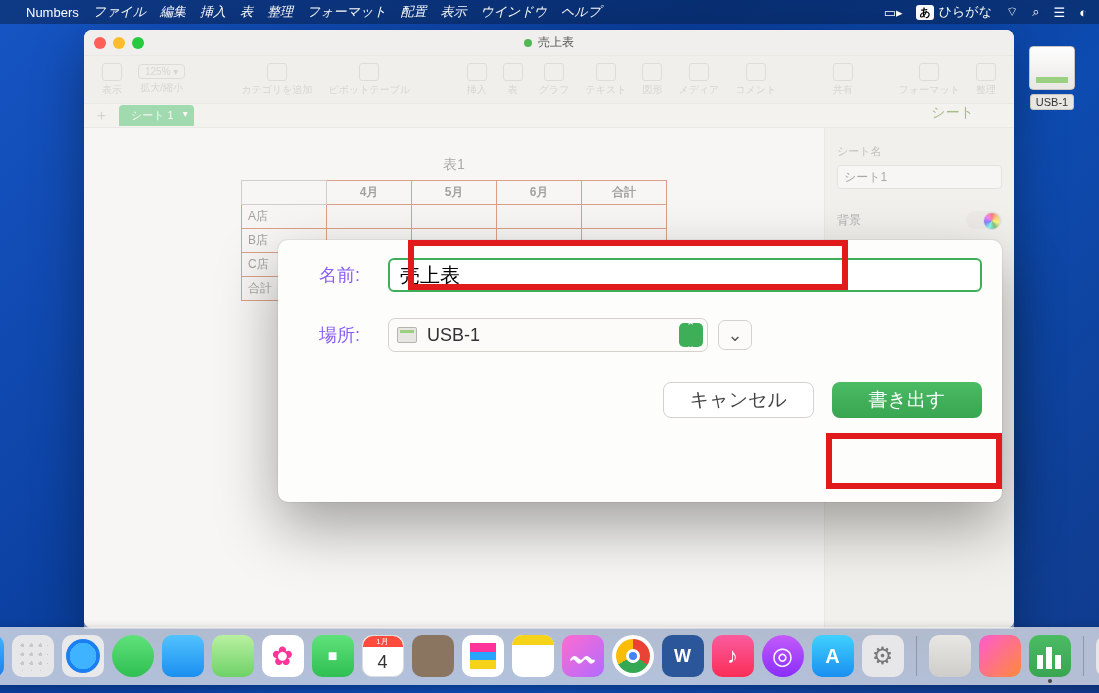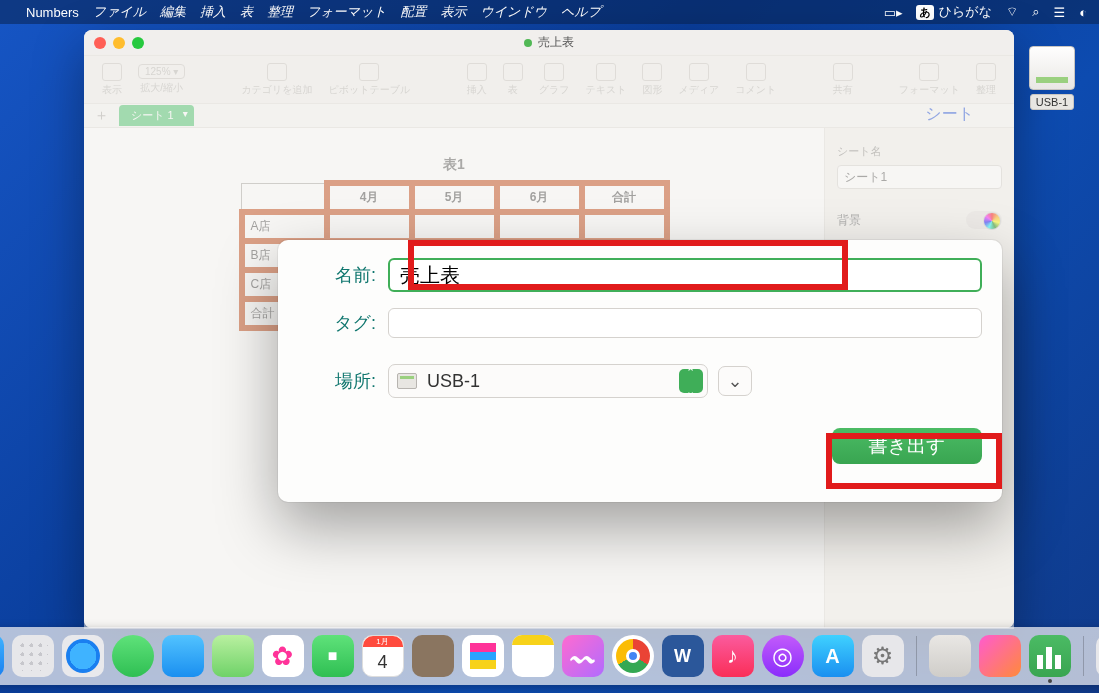--- a/index.html
+++ b/index.html
@@ -55,27 +55,27 @@
   .plus { color:#aba8a4; font-size:15px; padding:0 4px;}
   .sheet-tab {
     background:#43c166; color:#fff; font-size:11px; padding:3px 20px 3px 12px;
     border-radius:4px 4px 0 0; position:relative;
   }
   .sheet-tab::after{content:"▾"; position:absolute; right:6px; font-size:10px;}
   .canvas {
     position:absolute; left:0; top:98px; right:190px; bottom:0; background:#fff;
     overflow:hidden;
   }
-  .table-title { text-align:center; font-size:14px; color:#555; padding:28px 0 6px;font-weight:bold;}
+  .table-title { text-align:center; font-size:14px; color:#555; padding:28px 0 6px;}
   table.sp {
     border-collapse:collapse; margin:0 auto;
     font-size:12px; color:#444;
   }
   table.sp th, table.sp td {
-    border:6px solid #c2410c; padding:3px 6px; min-width:85px; height:20px;
+    border:1px solid #c2410c; padding:3px 6px; min-width:85px; height:20px;
     text-align:center; background:#fff;
   }
   table.sp .rowhdr { min-width:60px; text-align:left; background:#fff;}
   table.sp .blank { border:1px solid #a9a7a3; background:#fff;}
   
   .inspector {
     position:absolute; right:0; top:98px; width:190px; bottom:0;
     background:#f3f1ee; border-left:1px solid #e2dfdc; padding:16px 12px;
     font-size:12px; color:#666;
   }
@@ -92,36 +92,36 @@
     content:""; position:absolute; right:1px; top:1px; width:16px; height:16px;
     border-radius:50%;
     background: conic-gradient(red,orange,yellow,green,cyan,blue,magenta,red);
     border:1px solid #ccc;
   }
   .insp-btn {
     width:100%; background:#fff; border:1px solid #d6d3cf; border-radius:5px;
     padding:5px; margin-top:8px; font-size:12px; color:#555; text-align:center;
   }
   .sheet-header-tab {
-    position:absolute; top:74px; right:40px; font-size:16px; color:#1d4ed8;
+    position:absolute; top:74px; right:40px; font-size:14px; color:#4d7c0f;
   }
 
   
   .overlay-dim {
     position:absolute; left:84px; top:54px; width:930px; height:575px;
     background:rgba(240,238,235,.55);
   }
   .save-sheet {
     position:absolute; left:278px; top:240px; width:724px; height:262px;
     background:#fdfdfc; border-radius:10px;
     box-shadow: 0 25px 60px rgba(0,0,0,.35), 0 0 0 1px rgba(0,0,0,.05);
     padding:18px 20px 20px 20px;
   }
   .frow { display:flex; align-items:center; margin-bottom:16px; }
-  .flabel { width:90px; text-align:right; padding-right:12px; font-size:18px; color:#0f766e;}
+  .flabel { width:90px; text-align:right; padding-right:28px; font-size:18px; color:#8b5cf6;}
   .name-input {
     flex:1; height:34px; font-size:20px; padding:2px 10px;
     border:2px solid #3fae58; border-radius:6px; background:#fff;
     outline:none;
   }
   .tag-input {
     flex:1; height:30px; border:1px solid #d5d2ce; border-radius:6px; background:#fff;
   }
   .loc-wrap { display:flex; align-items:center; gap:10px;}
   .loc-select {
@@ -399,36 +399,33 @@
   </div>
 </div>
 
 <div class="overlay-dim"></div>
 
 <div class="save-sheet">
   <div class="frow">
     <div class="flabel">名前:</div>
     <input class="name-input" value="売上表" style="">
   </div>
-  <div class="frow">
-    <div class="flabel">タグ:</div>
-    <div class="tag-input"></div>
-  </div>
   <div class="frow" style="margin-top:26px;">
     <div class="flabel">場所:</div>
     <div class="loc-wrap">
       <div class="loc-select">
         <span class="loc-ico"></span>
         <span>USB-1</span>
         <span class="loc-stepper"></span>
       </div>
       <div class="expand">⌄</div>
     </div>
   </div>
   <div class="btn-row">
+    <div class="btn btn-cancel">キャンセル</div>
     <div class="btn btn-export">書き出す</div>
   </div>
 </div>
 
 <div class="hl" style="left:408px; top:240px; width:440px; height:50px;"></div>
 <div class="hl" style="left:826px; top:433px; width:176px; height:56px;"></div>
 
 <div class="desk-usb">
   <div class="drv"></div>
   <span class="lbl">USB-1</span>

